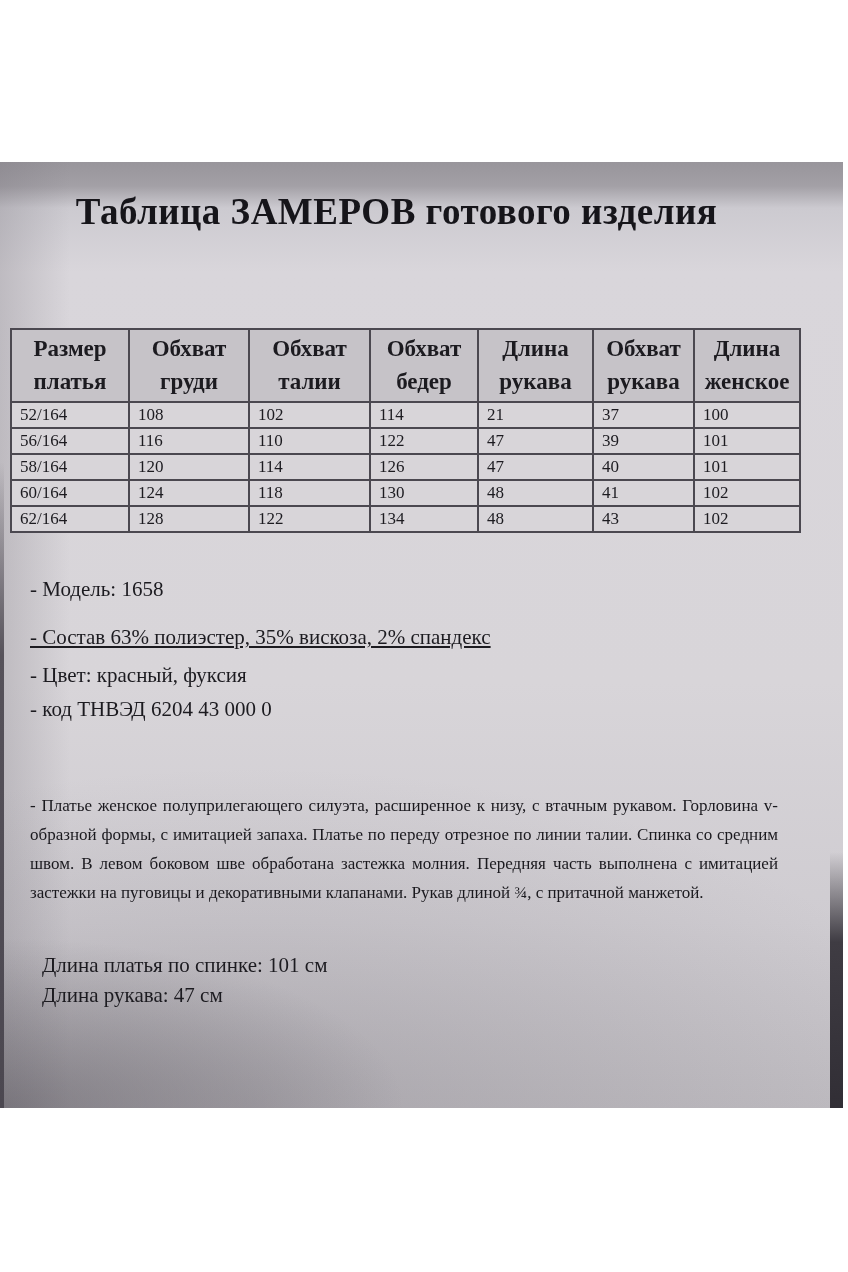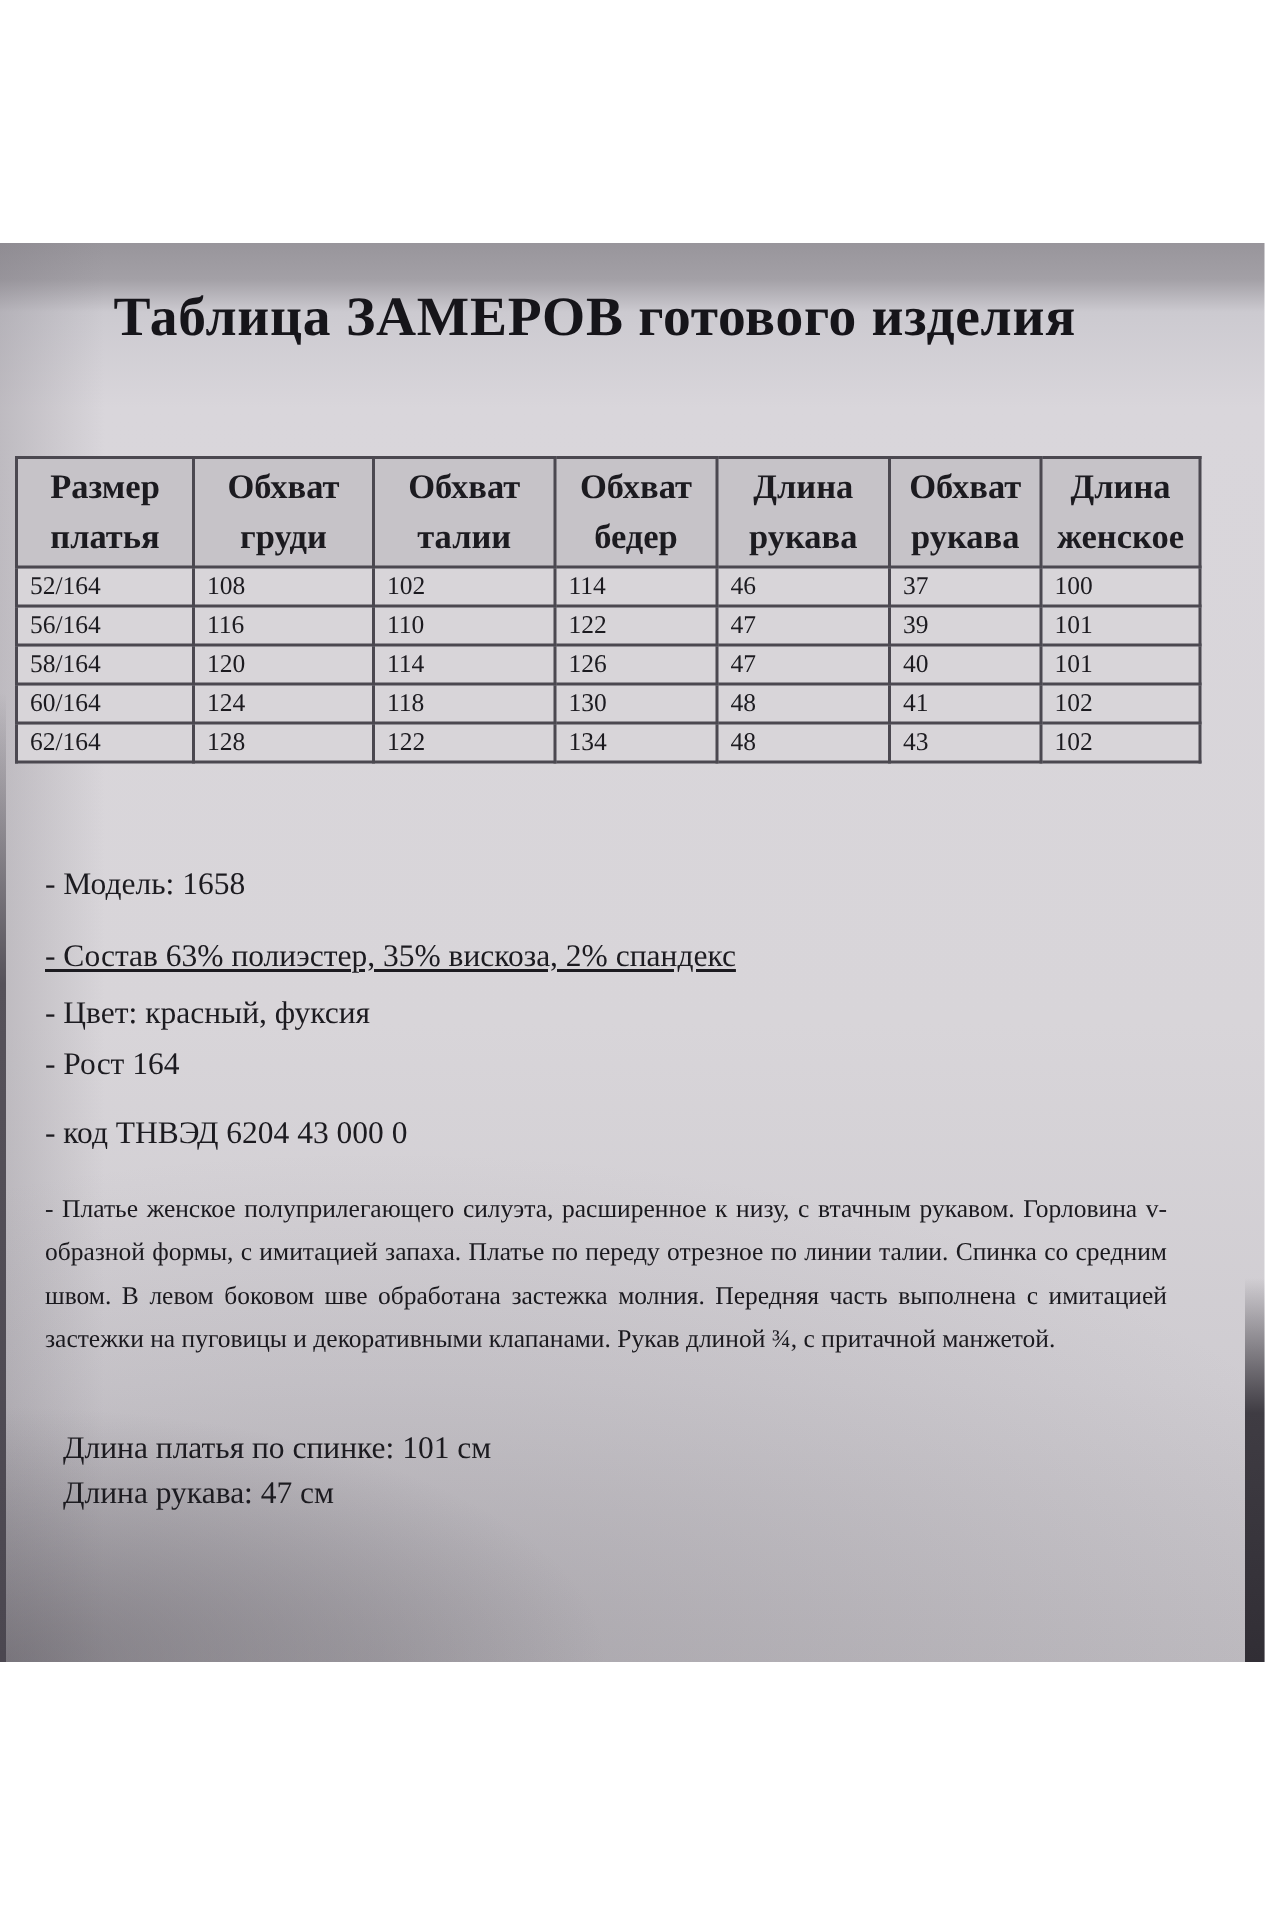--- a/index.html
+++ b/index.html
@@ -34,21 +34,21 @@
   }
   .title {
     position: absolute; left: 0; right: 50px; top: 28px;
     text-align: center;
     font-size: 37px; font-weight: bold;
     letter-spacing: 0.5px;
     color: #16151a;
     white-space: nowrap;
   }
   table.size-table {
-    position: absolute; left: 10px; top: 142px;
+    position: absolute; left: 10px; top: 166px;
     width: 789px;
     border-collapse: collapse; table-layout: fixed;
   }
   .size-table th {
     background: #c6c3c8;
     font-size: 23px; font-weight: bold; line-height: 1.4;
     height: 71px; vertical-align: middle; text-align: center;
     border: 2px solid #4b4850; padding: 0 4px;
   }
   .size-table td {
@@ -100,21 +100,21 @@
           <th>Обхват рукава</th>
           <th>Длина женское</th>
         </tr>
     </thead>
     <tbody>
         <tr>
           <td>52/164</td>
           <td>108</td>
           <td>102</td>
           <td>114</td>
-          <td>46</td>
+          <td>21</td>
           <td>37</td>
           <td>100</td>
         </tr>
         <tr>
           <td>56/164</td>
           <td>116</td>
           <td>110</td>
           <td>122</td>
           <td>47</td>
           <td>39</td>
@@ -147,21 +147,20 @@
           <td>43</td>
           <td>102</td>
         </tr>
       </tbody>
   </table>
 
   <div class="details">
       <div class="detail-line">- Модель: 1658</div>
       <div class="detail-line">- Состав 63% полиэстер, 35% вискоза, 2% спандекс</div>
       <div class="detail-line">- Цвет: красный, фуксия</div>
-      <div class="detail-line">- Рост 164</div>
       <div class="detail-line">- код ТНВЭД 6204 43 000 0</div>
     </div>
 
   <div class="description">- Платье женское полуприлегающего силуэта, расширенное к низу, с втачным рукавом. Горловина v-образной формы, с имитацией запаха. Платье по переду отрезное по линии талии. Спинка со средним швом. В левом боковом шве обработана застежка молния. Передняя часть выполнена с имитацией застежки на пуговицы и декоративными клапанами. Рукав длиной ¾, с притачной манжетой.</div>
 
   <div class="measurements">
       <div class="measurement-line">Длина платья по спинке: 101 см</div>
       <div class="measurement-line">Длина рукава: 47 см</div>
     </div>
 </div>

